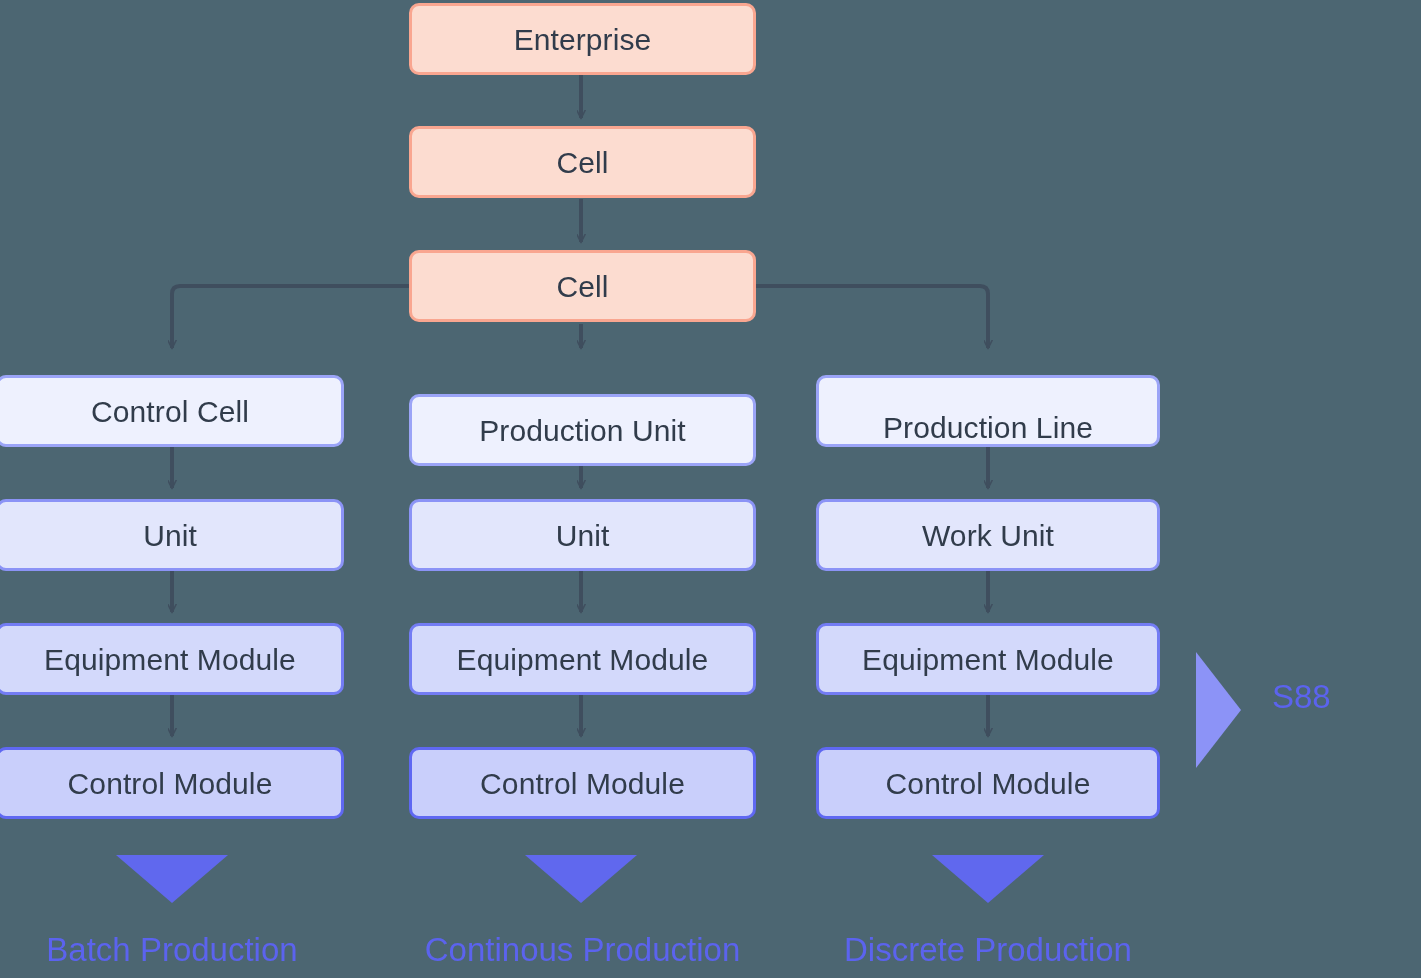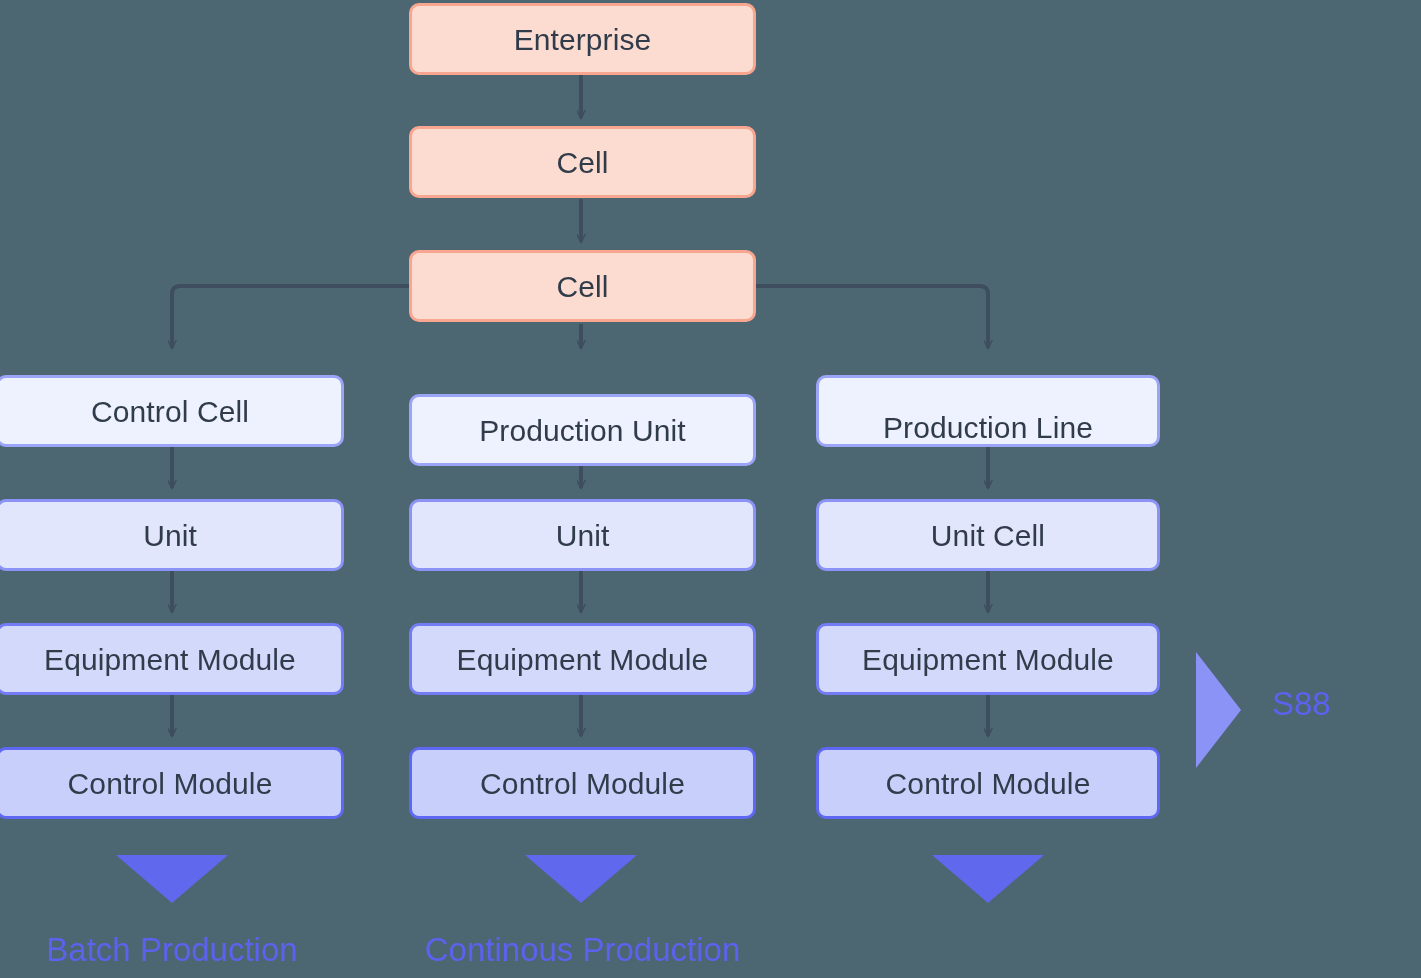--- a/index.html
+++ b/index.html
@@ -95,21 +95,20 @@
     border-top: 58px solid transparent;
     border-bottom: 58px solid transparent;
     border-left: 45px solid #8c93f7;
   }
   .s88-label {
     position: absolute;
     color: #5b63ee;
     font-size: 33px;
     line-height: 1.25;
     white-space: nowrap;
-    margin-top: 7px;
   }
 </style>
 </head>
 <body>
 
 <div id="diagram-root">
 
   <svg id="connector-layer" viewBox="0 0 1421 978" width="1421" height="978">
     <defs>
       <marker id="arrowhead" markerWidth="10" markerHeight="9" refX="8.4" refY="4.5" orient="auto" markerUnits="userSpaceOnUse">
@@ -181,28 +180,29 @@
   <div class="node blue-4" style="left:409px; top:747px; width:347px; height:72px;">
     <span>Control Module</span>
   </div>
   <div class="outcome-triangle" style="left:525px; top:855px;"></div>
   <div class="outcome-label" style="left:405px; top:932px; width:355px;text-align:center;">Continous Production</div>
 
   <div class="node blue-1" style="left:816px; top:375px; width:344px; height:72px;align-items:flex-end;">
     <span>Production Line</span>
   </div>
   <div class="node blue-2" style="left:816px; top:499px; width:344px; height:72px;">
-    <span>Unit Cell</span>
+    <span>Work Unit</span>
   </div>
   <div class="node blue-3" style="left:816px; top:623px; width:344px; height:72px;">
     <span>Equipment Module</span>
   </div>
   <div class="node blue-4" style="left:816px; top:747px; width:344px; height:72px;">
     <span>Control Module</span>
   </div>
   <div class="outcome-triangle" style="left:932px; top:855px;"></div>
+  <div class="outcome-label" style="left:812px; top:932px; width:352px;">Discrete Production</div>
 
   <div class="s88-triangle" style="left:1196px; top:652px;"></div>
   <div class="s88-label" style="left:1272px; top:676px;">
     <div>S88</div>
   </div>
 
 </div>
 
 </body></html>

